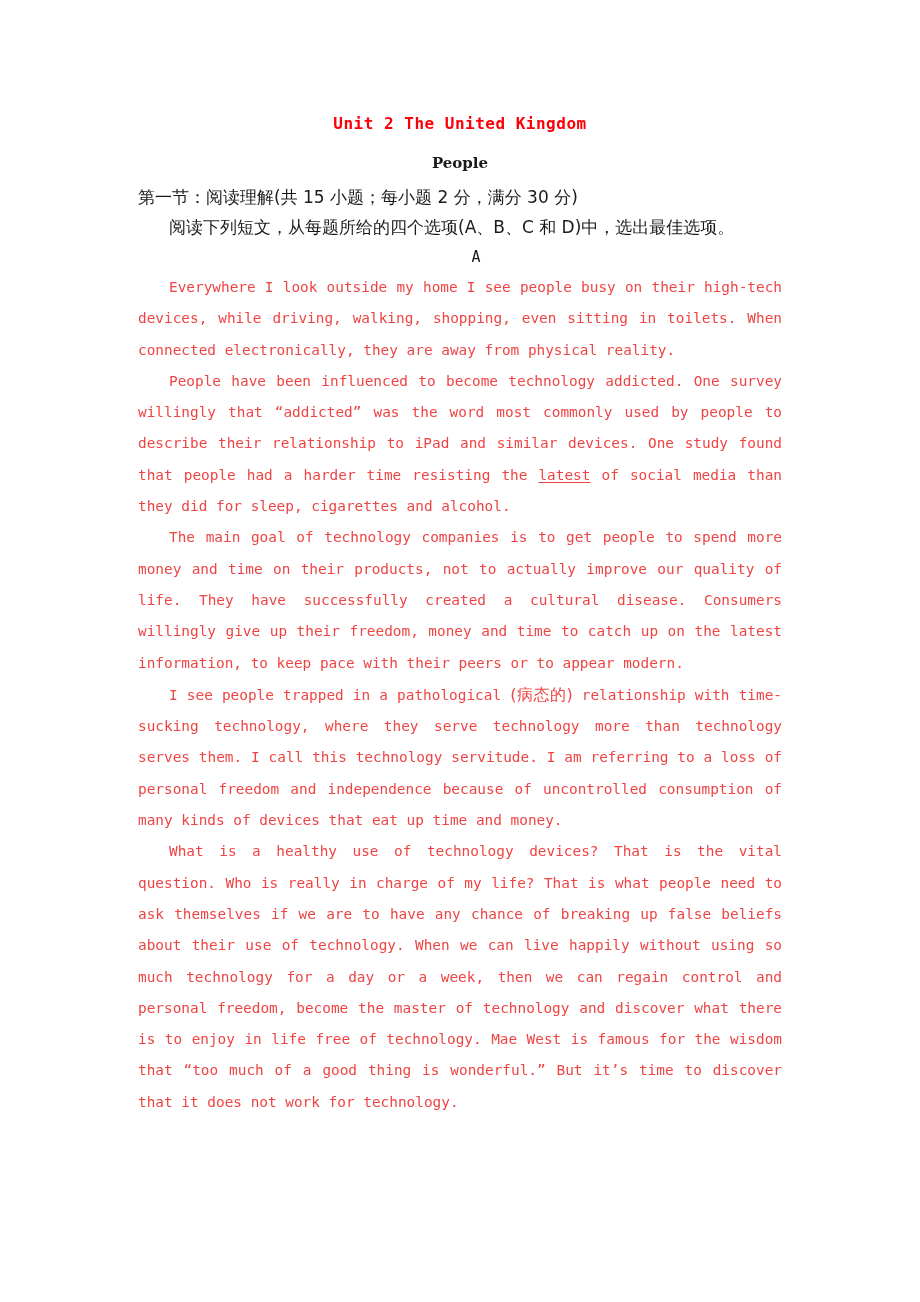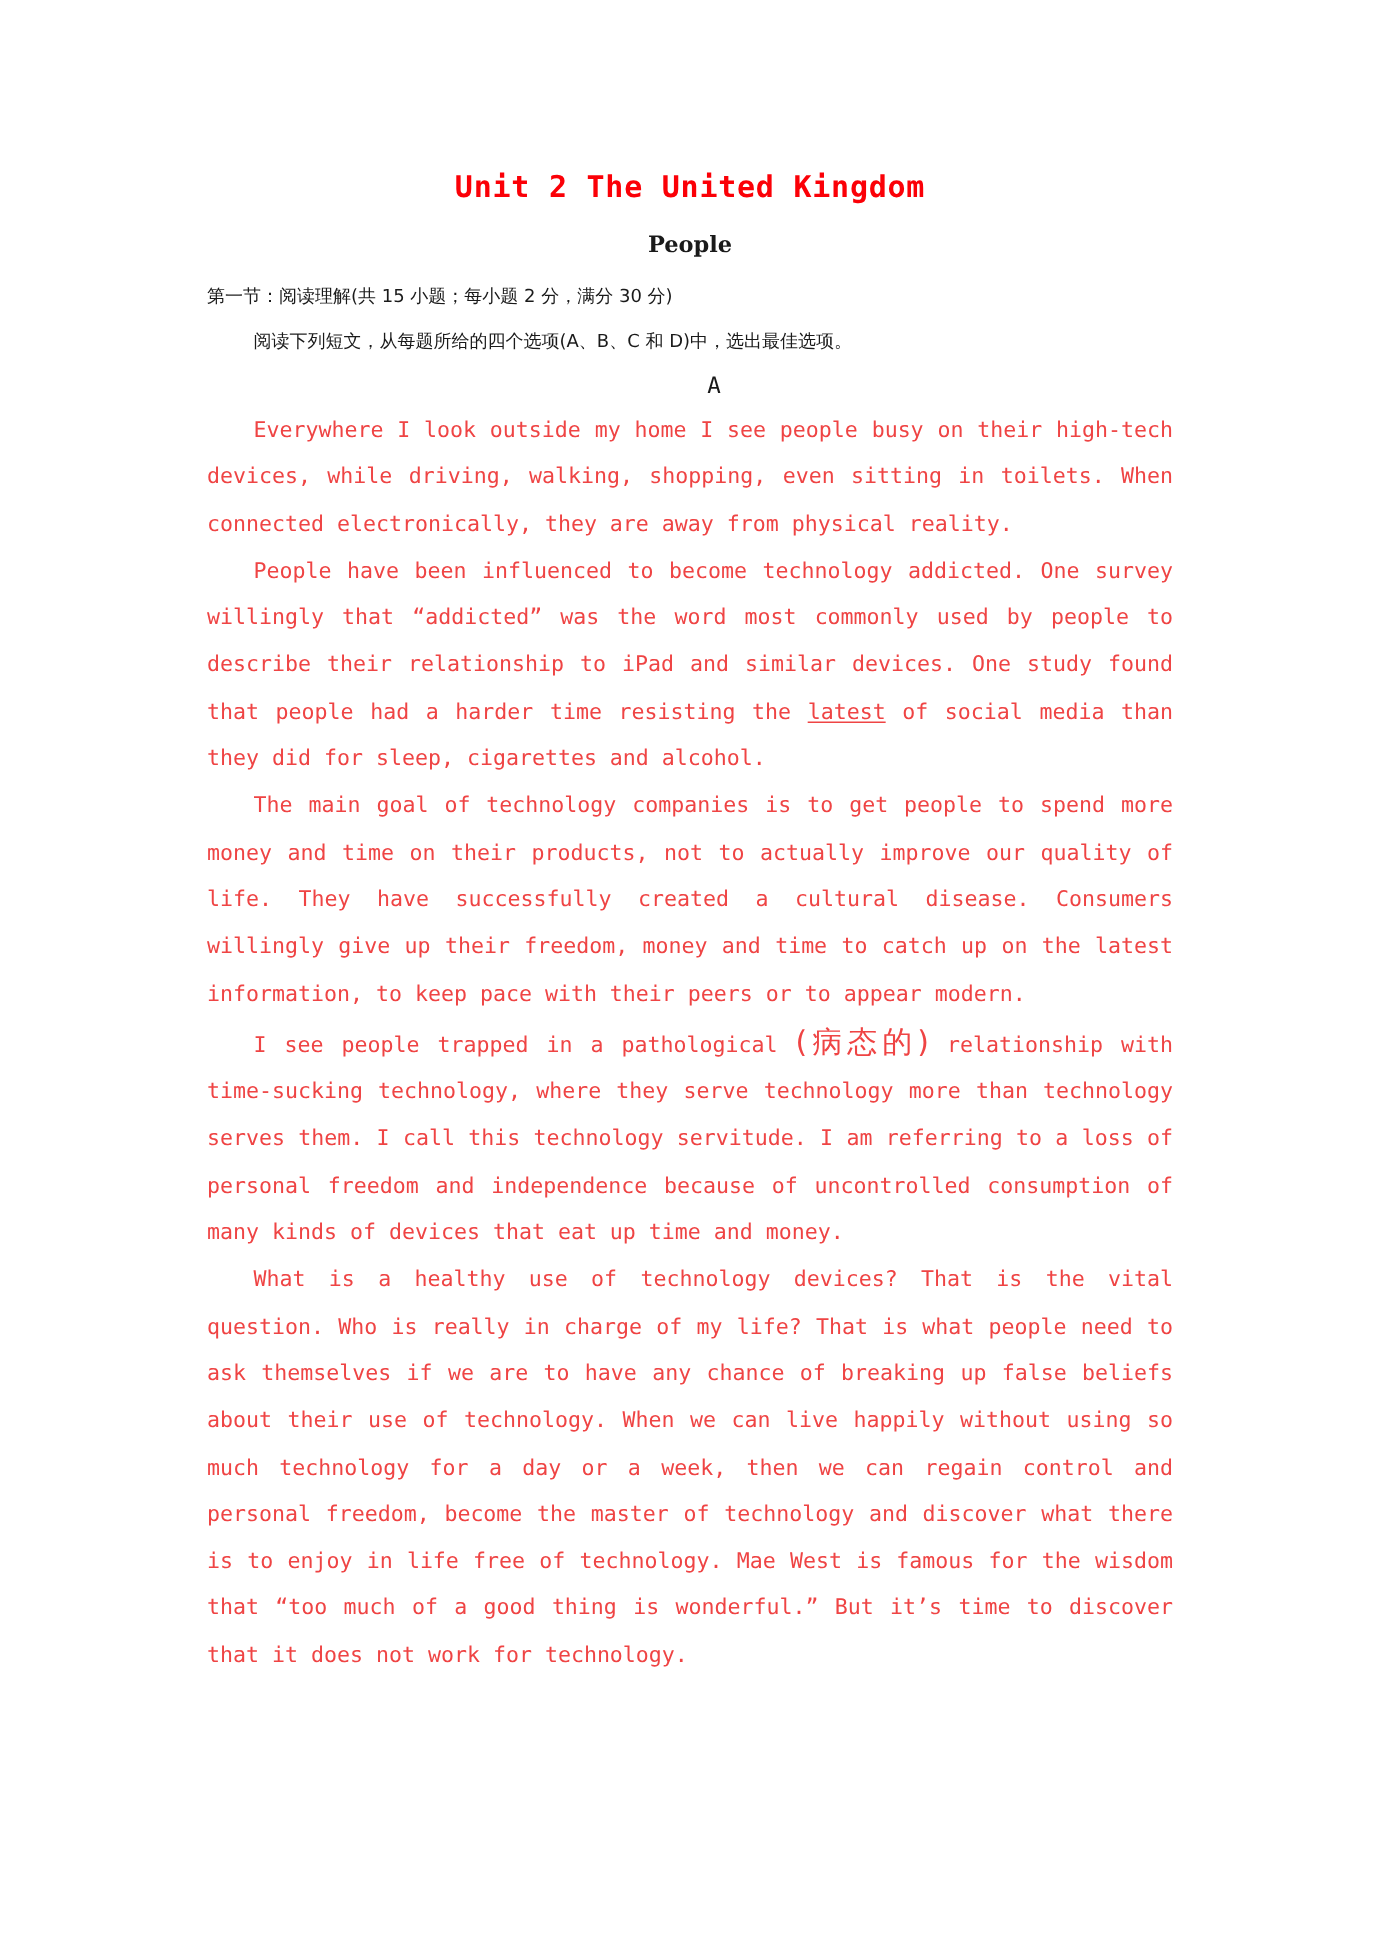--- a/index.html
+++ b/index.html
@@ -26,21 +26,21 @@
   }
 
   .unit-title {
     position: absolute;
     left: 0;
     top: 108px;
     width: 920px;
     text-align: center;
     font-family: "DejaVu Sans Mono", "Liberation Mono", monospace;
     font-weight: bold;
-    font-size: 20px;
+    font-size: 16px;
     letter-spacing: 0.5px;
     color: #fb0007;
     line-height: 32px;
     white-space: pre;
   }
 
   .section-heading {
     position: absolute;
     left: 0;
     top: 152px;
@@ -55,21 +55,21 @@
 
   .content {
     position: absolute;
     left: 138px;
     top: 182px;
     width: 644px;
   }
 
   .cn-line {
     font-family: "DejaVu Sans", "Liberation Sans", sans-serif;
-    font-size: 12px;
+    font-size: 17px;
     line-height: 30px;
     color: #1a1a1a;
     white-space: nowrap;
   }
 
   .cn-line.indent {
     text-indent: 31px;
   }
 
   .passage-label {
@@ -94,21 +94,21 @@
     hyphens: none;
   }
 
   .para u {
     text-decoration: underline;
     text-underline-offset: 2px;
   }
 
   .cjk-inline {
     font-family: "DejaVu Sans", "Liberation Sans", sans-serif;
-    font-size: 20px;
+    font-size: 16px;
   }
 </style>
 </head>
 <body>
 
 <div class="page">
 
   <div class="unit-title">Unit 2 The United Kingdom</div>
 
   <div class="section-heading">People</div>

